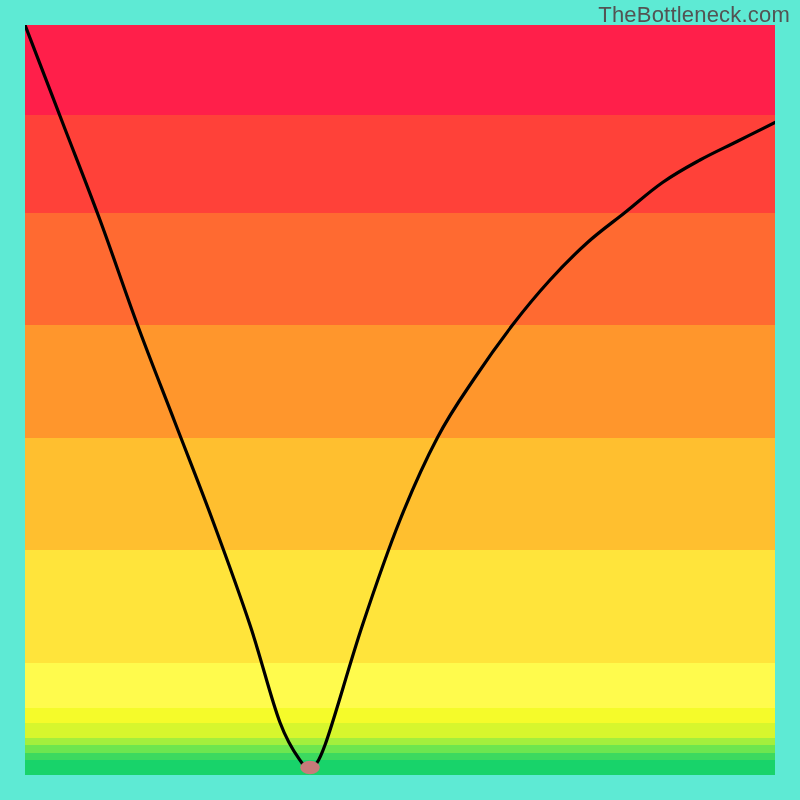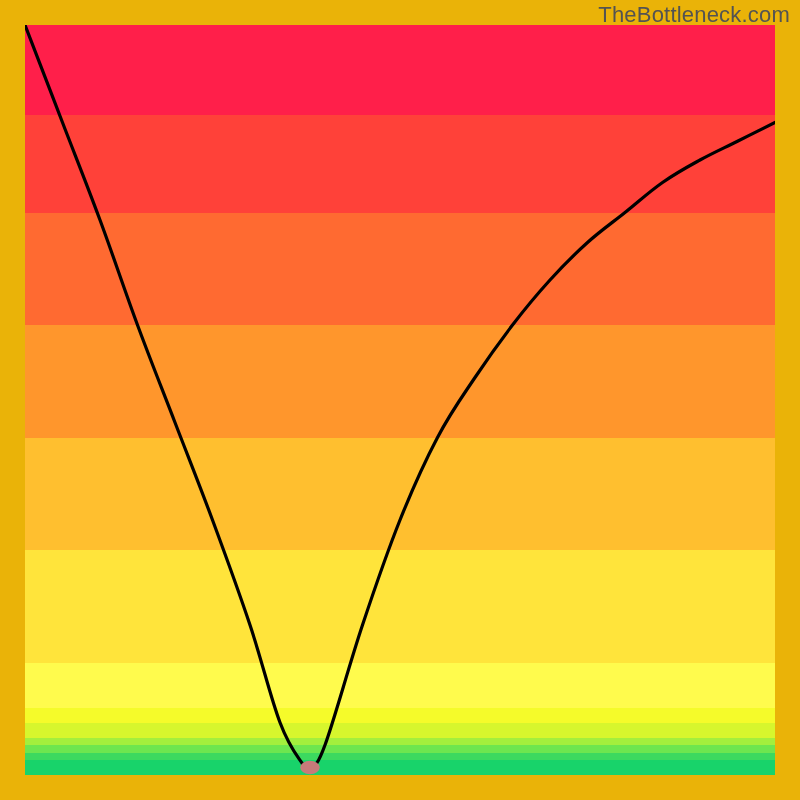--- a/index.html
+++ b/index.html
@@ -8,21 +8,21 @@
     width: 800px;
     height: 800px;
     background: #000;
     font-family: Arial, Helvetica, sans-serif;
     overflow: hidden;
   }
   .frame {
     position: relative;
     width: 800px;
     height: 800px;
-    background: #eab308;
+    background: #5eead4;
   }
   .watermark {
     position: absolute;
     top: 2px;
     right: 10px;
     color: #535353;
     font-size: 22px;
     font-weight: 500;
     letter-spacing: 0.2px;
     z-index: 5;

